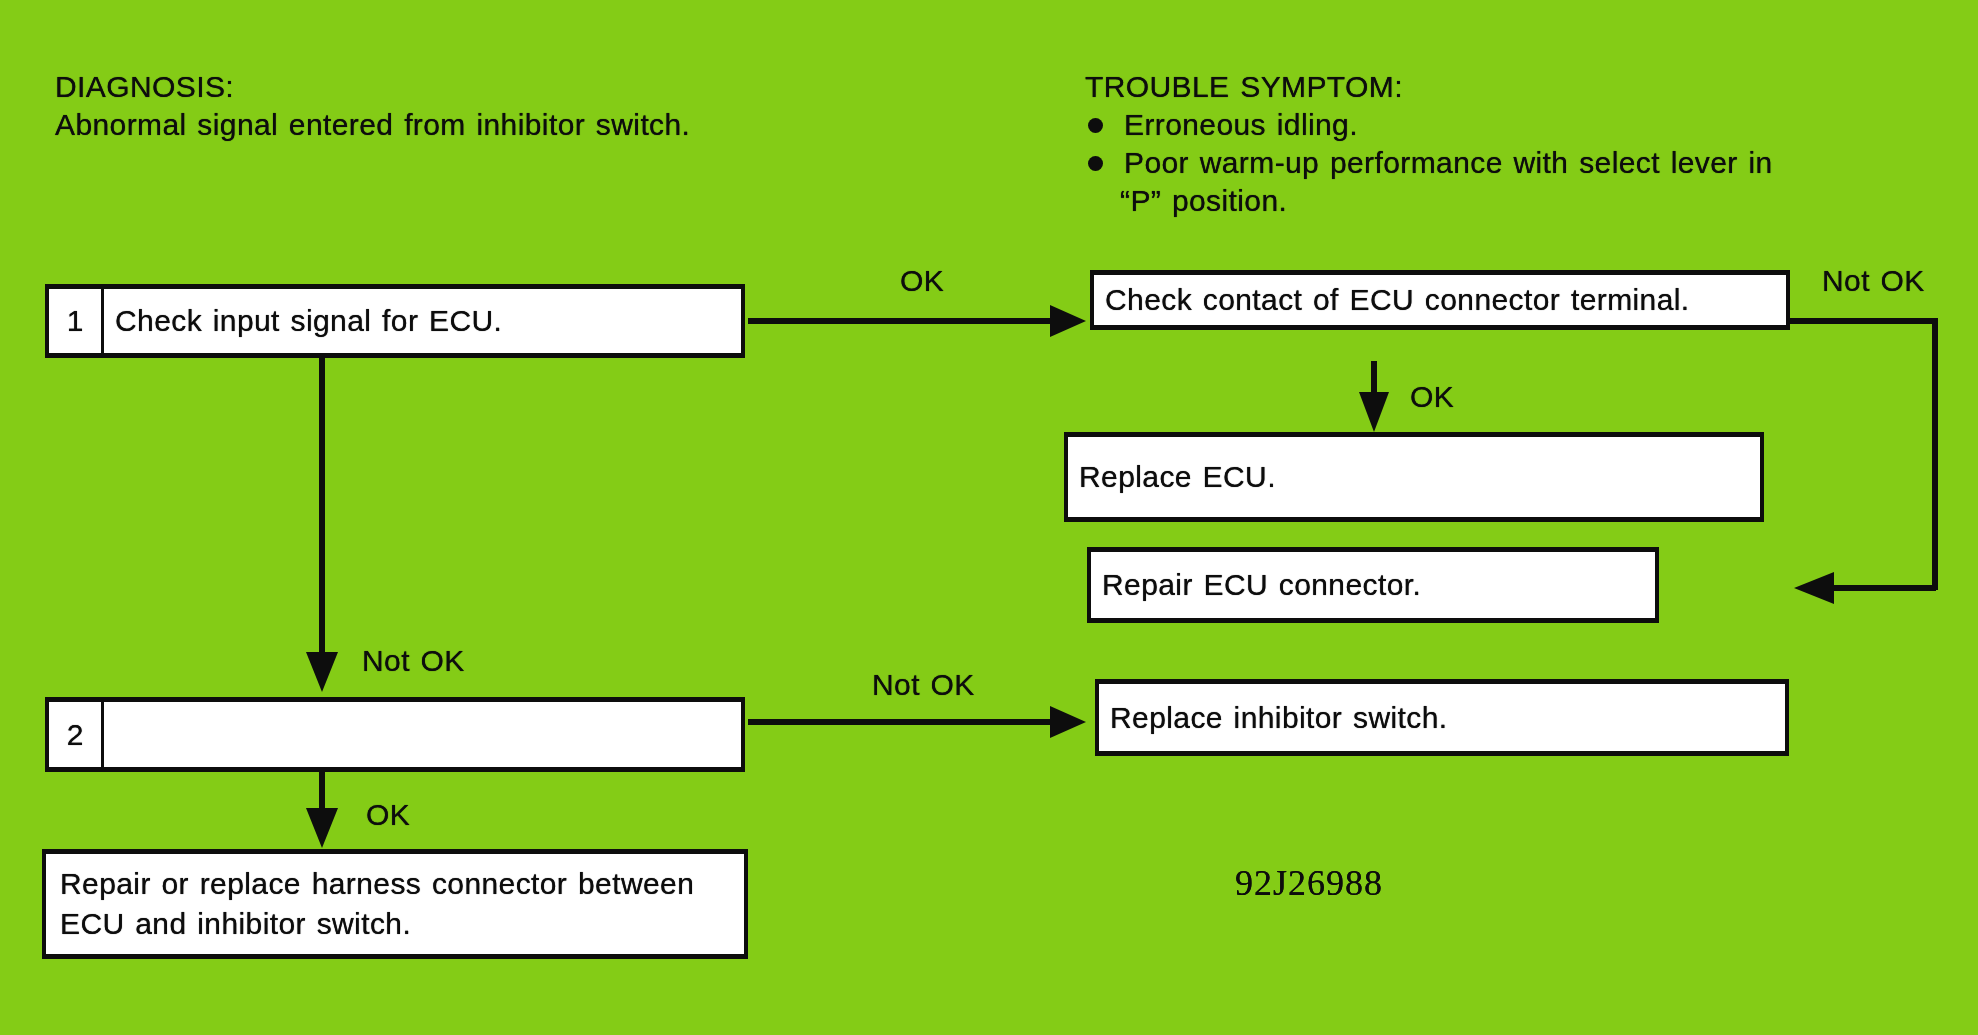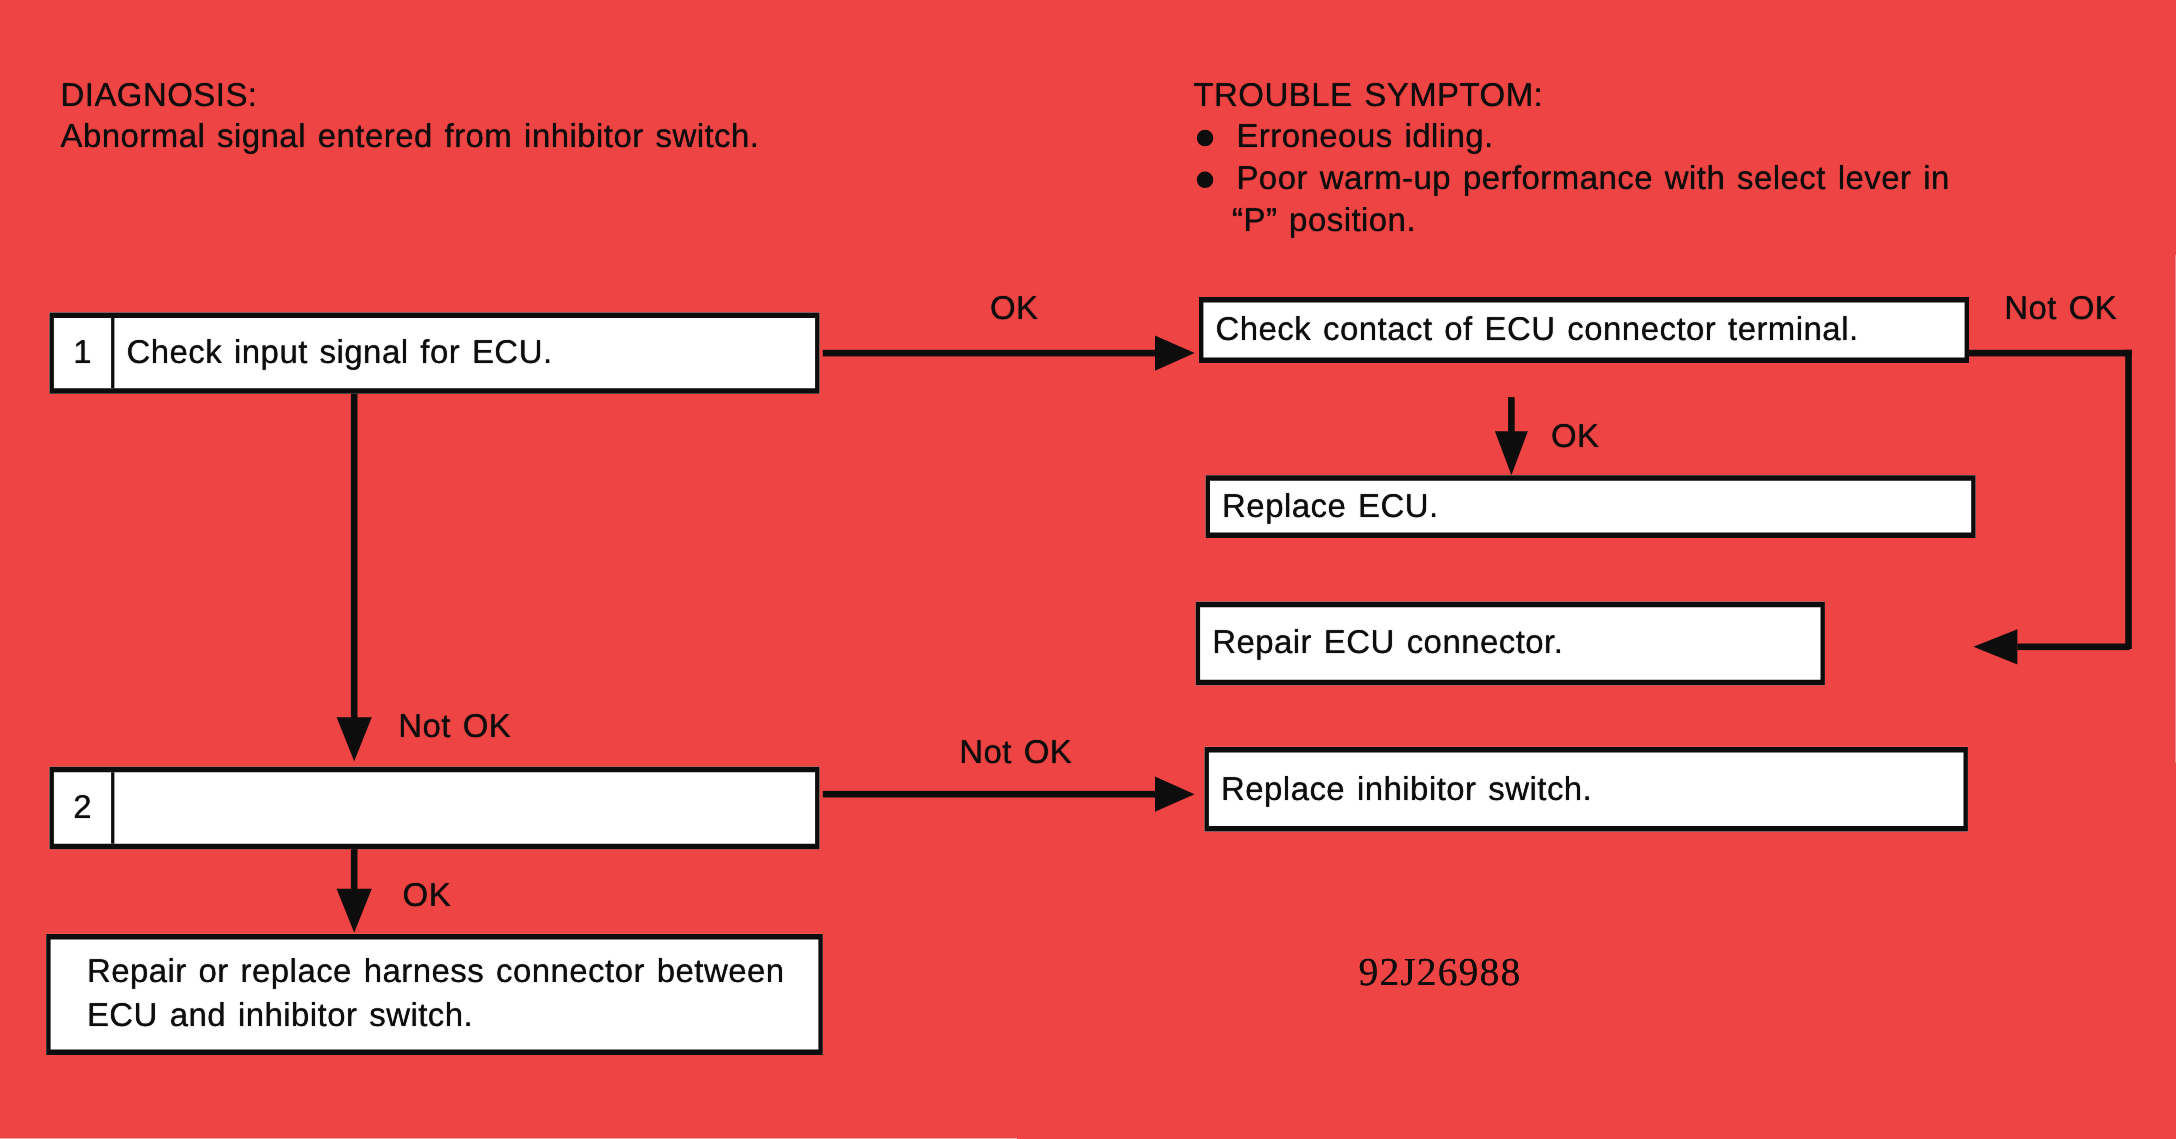--- a/index.html
+++ b/index.html
@@ -1,19 +1,19 @@
 <!DOCTYPE html>
 <html><head>
 <meta charset="utf-8">
 <style>
   html,body{margin:0;padding:0;background:#ffffff;}
   .canvas{
     position:relative;
     width:1978px;height:1035px;
-    background:#ef4444;
+    background:#84cc16;
     font-family:"Liberation Sans", sans-serif;
     color:#0d0d0d;
   }
   .txt{
     position:absolute;
     font-size:30px;
     line-height:38px;
     letter-spacing:0.4px;
     word-spacing:2px;
     white-space:nowrap;
@@ -37,21 +37,21 @@
     display:flex;align-items:center;justify-content:center;
     font-size:30px;text-shadow:0 0 0.8px currentColor;
   }
   .boxlabel{
     font-size:30px;letter-spacing:0.4px;word-spacing:2px;
     padding-left:11px;white-space:nowrap;
     text-shadow:0 0 0.8px currentColor;
   }
   .boxlines{
     display:flex;flex-direction:column;justify-content:center;
-    padding-left:33px;
+    padding-left:14px;
   }
   .boxlines .ln{
     font-size:30px;line-height:40px;letter-spacing:0.4px;word-spacing:2px;
     white-space:nowrap;text-shadow:0 0 0.8px currentColor;
   }
   .hline{position:absolute;height:6px;background:#0d0d0d;}
   .vline{position:absolute;width:6px;background:#0d0d0d;}
   .ah{position:absolute;width:0;height:0;}
   .ah.right{border-top:16px solid transparent;border-bottom:16px solid transparent;border-left:36px solid #0d0d0d;}
   .ah.left {border-top:16px solid transparent;border-bottom:16px solid transparent;border-right:40px solid #0d0d0d;}
@@ -89,21 +89,21 @@
   <div class="txt" style="left:900px;top:262px">OK</div>
 
   <div class="box" style="left:1090px;top:270px;width:700px;height:60px">
     <div class="boxlabel">Check contact of ECU connector terminal.</div>
   </div>
 
   <div class="vline" style="left:1371px;top:361px;height:34px"></div>
   <div class="ah down sm" style="left:1359px;top:392px"></div>
   <div class="txt" style="left:1410px;top:378px">OK</div>
 
-  <div class="box" style="left:1096px;top:432px;width:700px;height:57px">
+  <div class="box" style="left:1064px;top:432px;width:700px;height:90px">
     <div class="boxlabel">Replace ECU.</div>
   </div>
 
   <div class="hline" style="left:1790px;top:318px;width:148px"></div>
   <div class="vline" style="left:1932px;top:318px;height:272px"></div>
   <div class="hline" style="left:1834px;top:585px;width:102px"></div>
   <div class="ah left" style="left:1794px;top:572px"></div>
   <div class="txt" style="left:1822px;top:262px">Not OK</div>
 
   <div class="box" style="left:1087px;top:547px;width:572px;height:76px">

